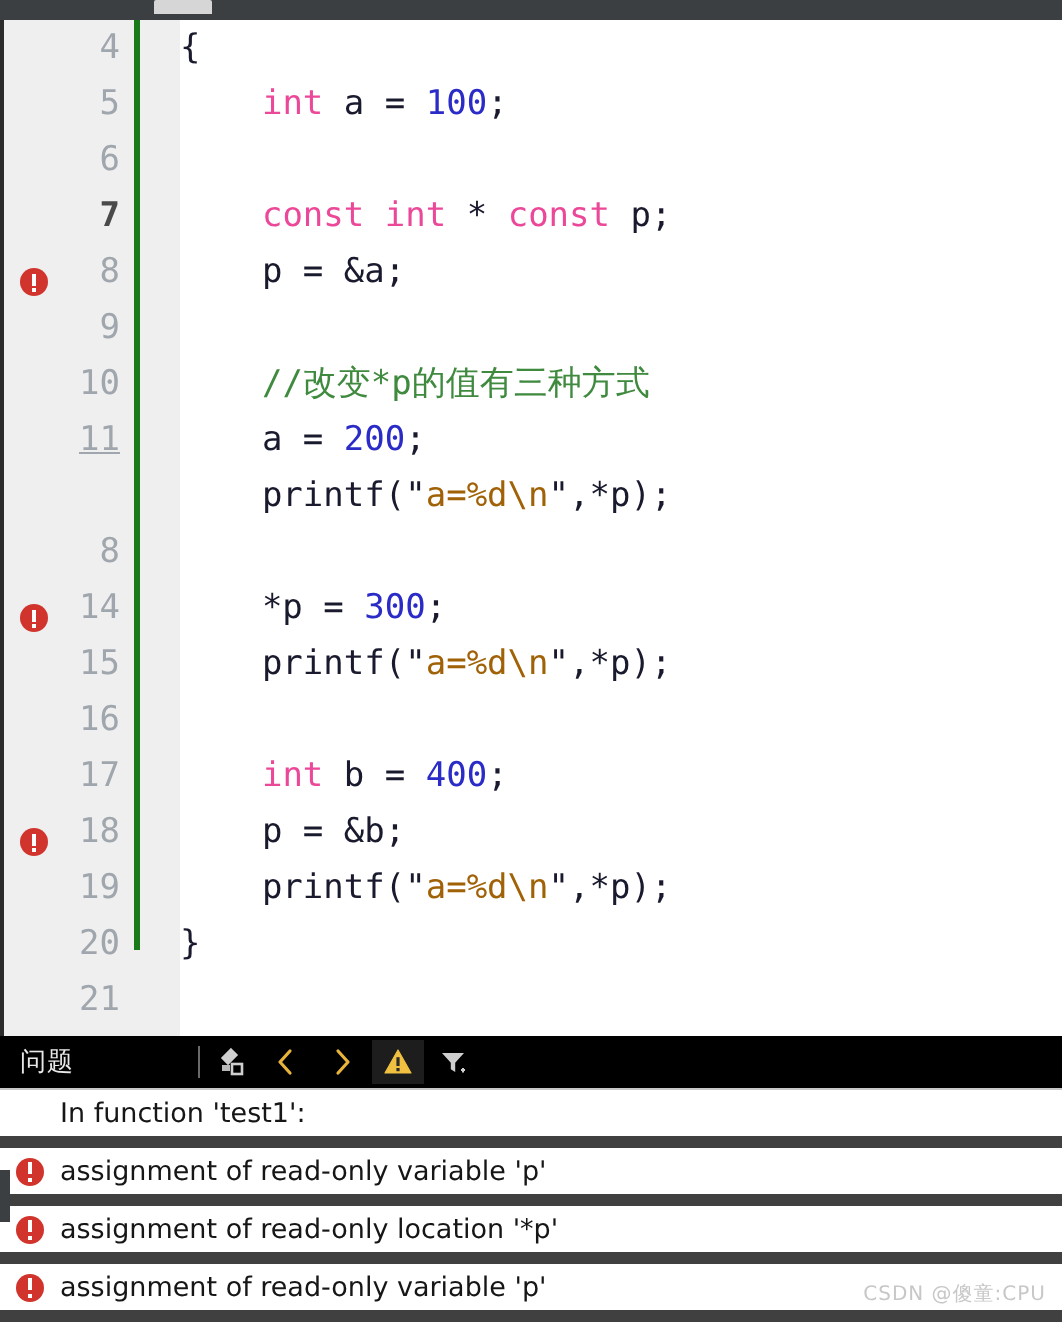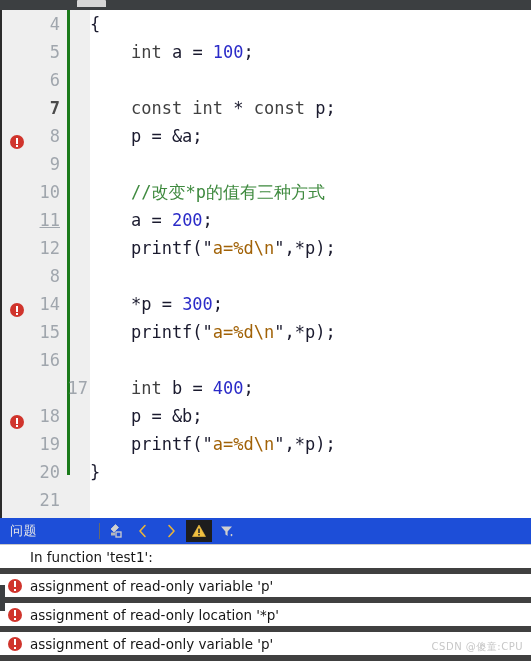--- a/index.html
+++ b/index.html
@@ -133,40 +133,40 @@
     content: "";
     position: absolute;
     left: 6px;
     top: 10px;
     width: 2px;
     height: 2px;
     background: #ffffff;
   }
 
   
-  .t-kw   { color: #404040; }
+  .t-kw   { color: #ec4899; }
   .t-num  { color: #2b2bc8; }
   .t-plain{ color: #1a1a2e; }
   .t-str  { color: #a16207; }
   .t-punc { color: #1a1a2e; }
   .t-cmt  { color: #3f8a3f; }
 
   
   .panel {
     position: absolute;
     top: 518px;
     left: 0;
     width: 531px;
     height: 153px;
     background: #ffffff;
   }
   .panel-header {
     position: relative;
     height: 26px;
-    background: #1d4ed8;
+    background: #000000;
     display: flex;
     align-items: center;
   }
   .panel-title {
     color: #e8e8e8;
     font-size: 13px;
     font-family: "DejaVu Sans", sans-serif;
     margin-left: 10px;
     letter-spacing: 0.5px;
   }
@@ -251,26 +251,26 @@
     </div>
     <div class="code-area" id="code-area">
         <div class="line"><span class="ln-num" style="left: -88px;">4</span><span><span class="t-punc">{</span></span></div>
         <div class="line"><span class="ln-num" style="left: -88px;">5</span><span><span class="t-plain">    </span><span class="t-kw">int</span><span class="t-plain"> a = </span><span class="t-num">100</span><span class="t-punc">;</span></span></div>
         <div class="line"><span class="ln-num" style="left: -88px;">6</span><span></span></div>
         <div class="line"><span class="ln-num bold" style="left: -88px;">7</span><span><span class="t-plain">    </span><span class="t-kw">const int</span><span class="t-plain"> </span><span class="t-punc">*</span><span class="t-plain"> </span><span class="t-kw">const</span><span class="t-plain"> p;</span></span></div>
         <div class="line"><div class="ln-err-icon" style="left: -80px;"><span class="err-dot"></span></div><span class="ln-num" style="left: -88px;">8</span><span><span class="t-plain">    p = &amp;a;</span></span></div>
         <div class="line"><span class="ln-num" style="left: -88px;">9</span><span></span></div>
         <div class="line"><span class="ln-num" style="left: -88px;">10</span><span><span class="t-plain">    </span><span class="t-cmt">//改变*p的值有三种方式</span></span></div>
         <div class="line"><span class="ln-num" style="left: -88px; text-decoration: underline;">11</span><span><span class="t-plain">    a = </span><span class="t-num">200</span><span class="t-punc">;</span></span></div>
-        <div class="line"><span class="ln-num" style="left: -88px;">12</span><span><span class="t-plain">    printf(</span><span class="t-punc">"</span><span class="t-str">a=%d\n</span><span class="t-punc">"</span><span class="t-plain">,*p);</span></span></div>
+        <div class="line"><span><span class="t-plain">    printf(</span><span class="t-punc">"</span><span class="t-str">a=%d\n</span><span class="t-punc">"</span><span class="t-plain">,*p);</span></span></div>
         <div class="line"><span class="ln-num" style="left: -88px;">8</span><span></span></div>
         <div class="line"><div class="ln-err-icon" style="left: -80px;"><span class="err-dot"></span></div><span class="ln-num" style="left: -88px;">14</span><span><span class="t-plain">    *p = </span><span class="t-num">300</span><span class="t-punc">;</span></span></div>
         <div class="line"><span class="ln-num" style="left: -88px;">15</span><span><span class="t-plain">    printf(</span><span class="t-punc">"</span><span class="t-str">a=%d\n</span><span class="t-punc">"</span><span class="t-plain">,*p);</span></span></div>
         <div class="line"><span class="ln-num" style="left: -88px;">16</span><span></span></div>
-        <div class="line"><span class="ln-num" style="left: -88px; margin-left: 28px;">17</span><span><span class="t-plain">    </span><span class="t-kw">int</span><span class="t-plain"> b = </span><span class="t-num">400</span><span class="t-punc">;</span></span></div>
+        <div class="line"><span class="ln-num" style="left: -88px;">17</span><span><span class="t-plain">    </span><span class="t-kw">int</span><span class="t-plain"> b = </span><span class="t-num">400</span><span class="t-punc">;</span></span></div>
         <div class="line"><div class="ln-err-icon" style="left: -80px;"><span class="err-dot"></span></div><span class="ln-num" style="left: -88px;">18</span><span><span class="t-plain">    p = &amp;b;</span></span></div>
         <div class="line"><span class="ln-num" style="left: -88px;">19</span><span><span class="t-plain">    printf(</span><span class="t-punc">"</span><span class="t-str">a=%d\n</span><span class="t-punc">"</span><span class="t-plain">,*p);</span></span></div>
         <div class="line"><span class="ln-num" style="left: -88px;">20</span><span><span class="t-punc">}</span></span></div>
         <div class="line"><span class="ln-num" style="left: -88px;">21</span><span></span></div>
         <div class="line"><span class="ln-num" style="left: -88px;">22</span><span><span class="t-plain"></span></span></div>
       </div>
   </div>
 
   <div class="panel">
     <div class="panel-header">

